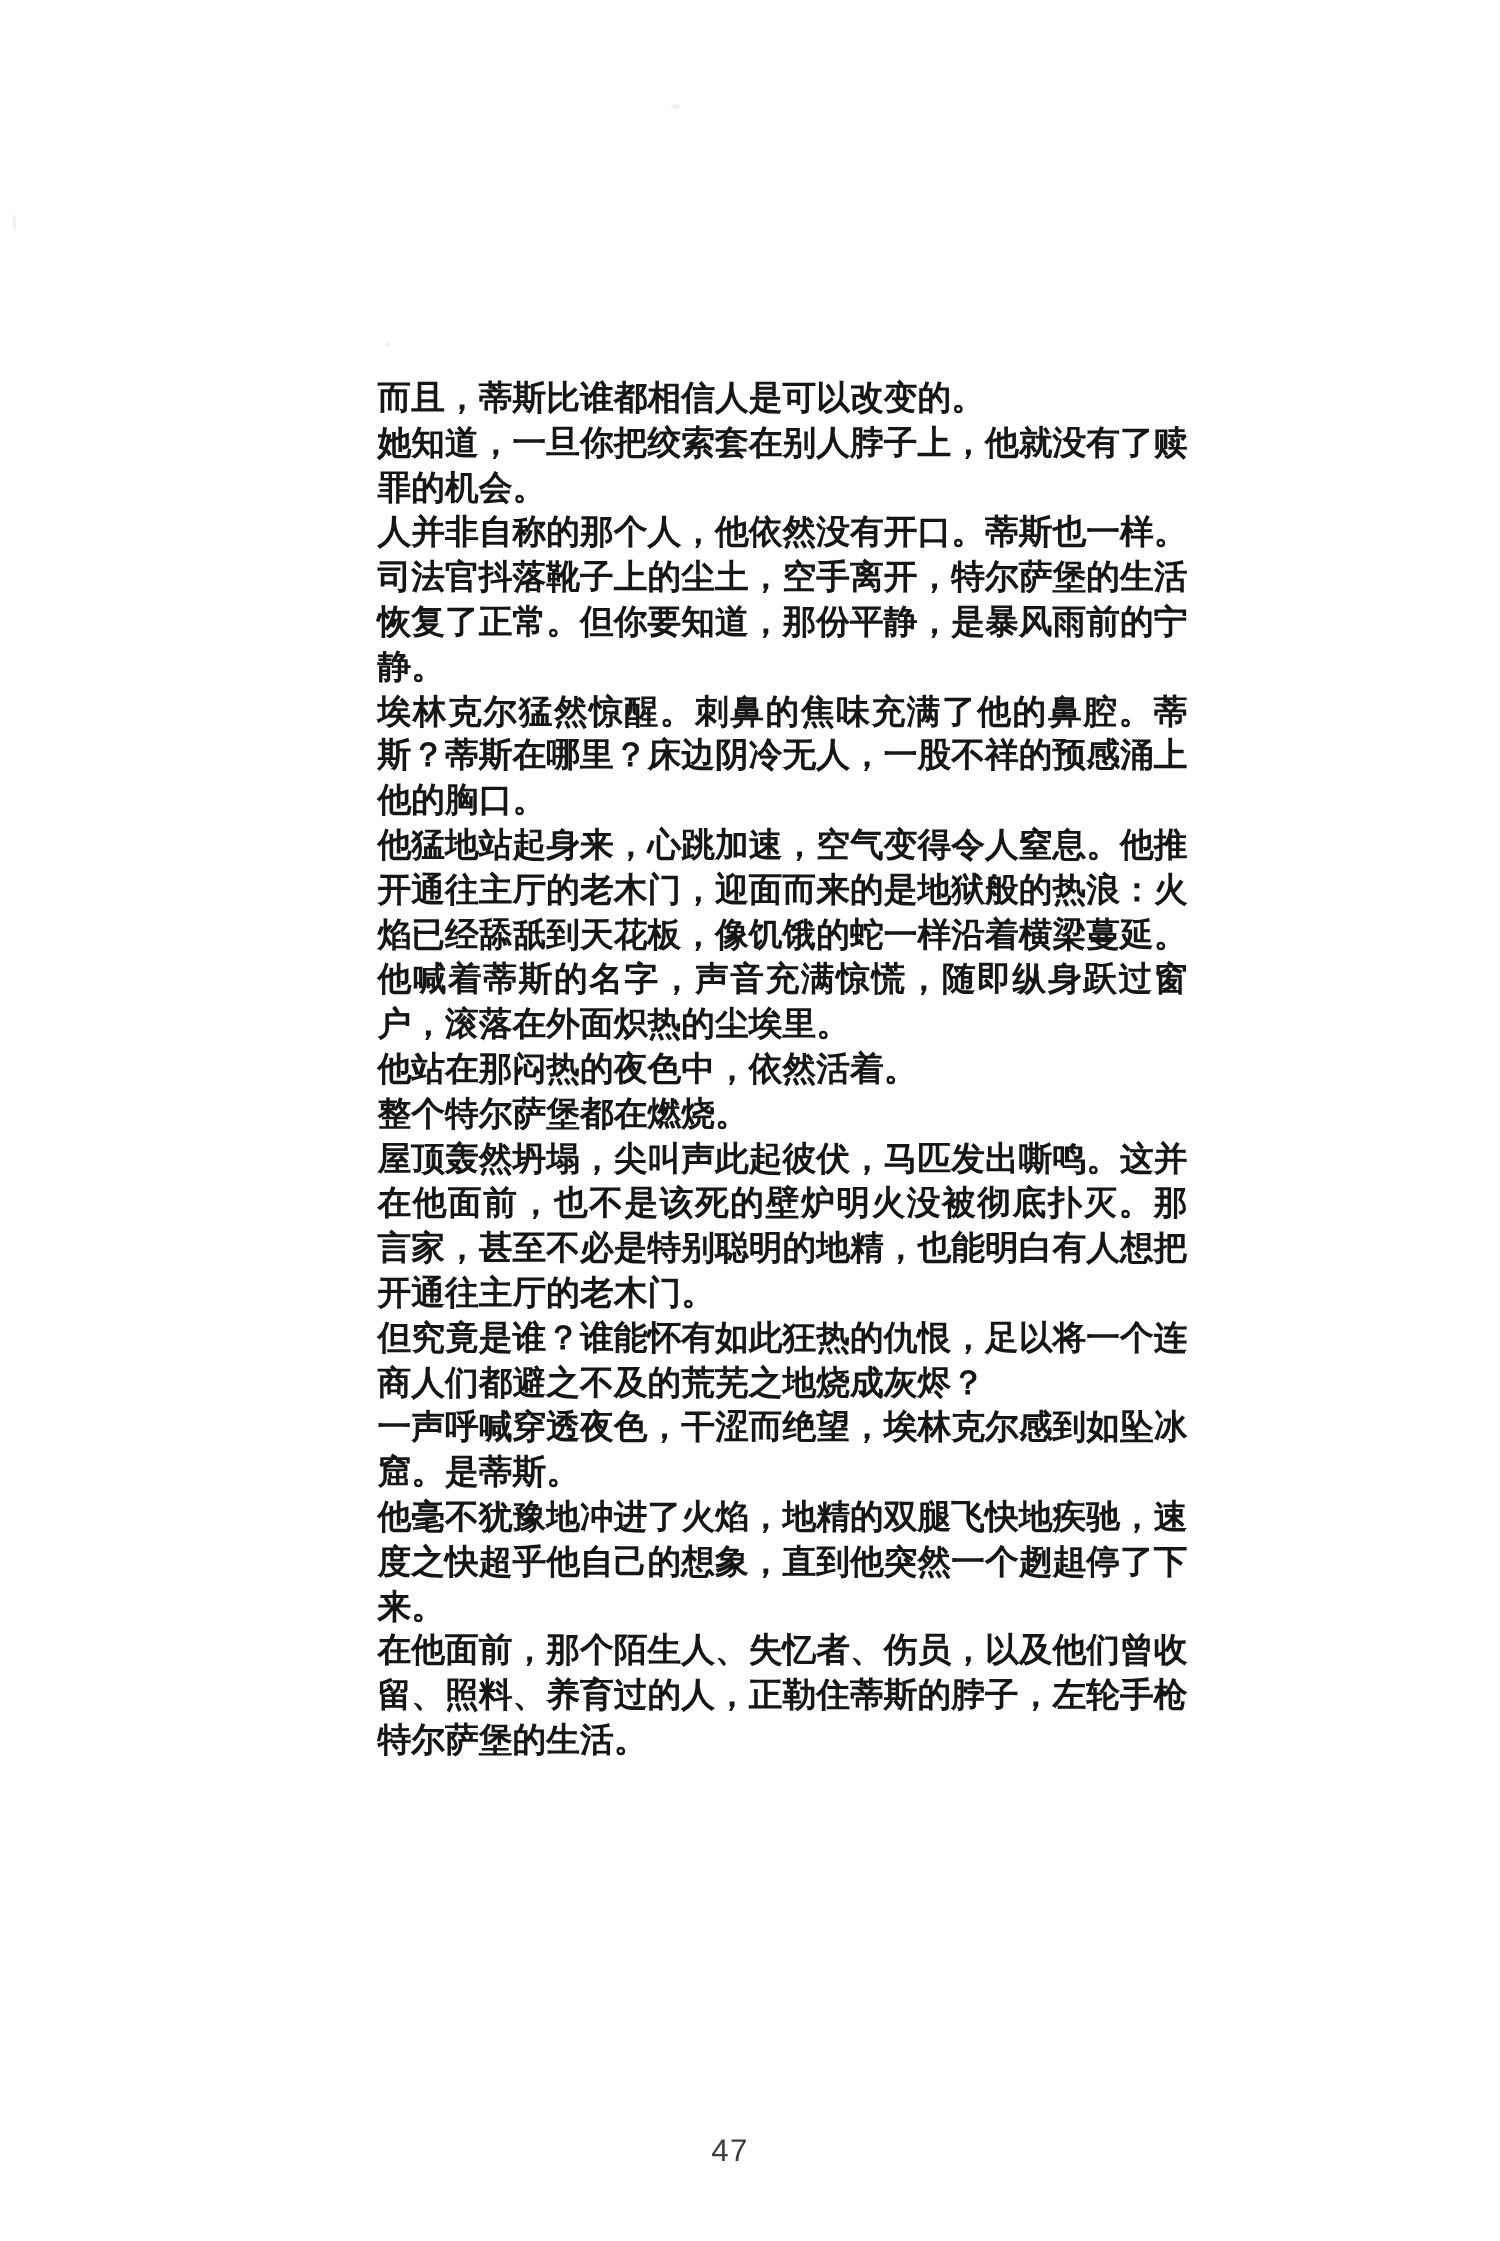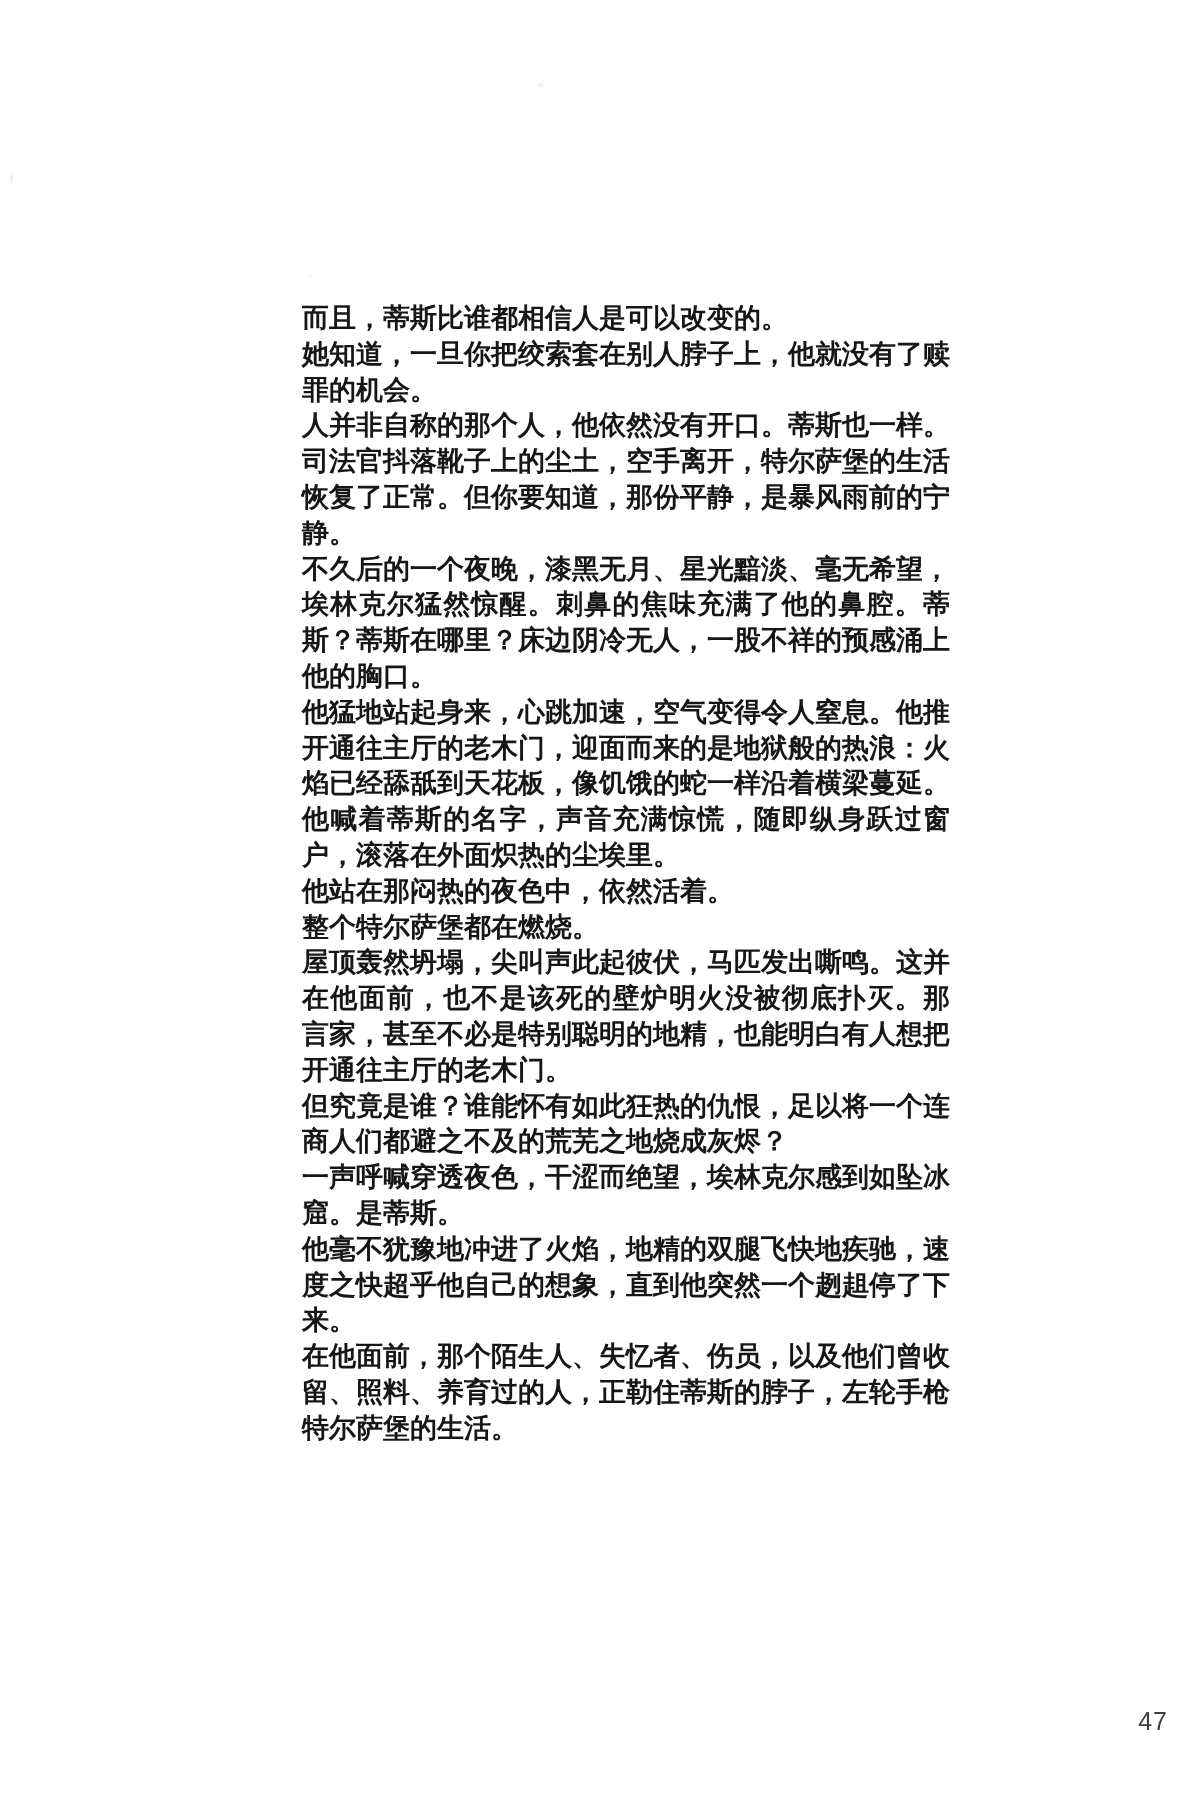--- a/index.html
+++ b/index.html
@@ -29,21 +29,21 @@
   }
   .line.fill{
     text-align:justify;
     text-align-last:justify;
   }
   .page-num{
     position:absolute;
     top:1707px;
     left:0;
     width:1168px;
-    text-align:right;
+    text-align:center;
     font-size:25px;
     font-weight:400;
     letter-spacing:1px;
     color:#3d3d3d;
   }
   .speck{
     position:absolute;
     background:rgba(120,120,120,0.10);
     border-radius:50%;
   }
@@ -59,21 +59,20 @@
 
   <div class="text-block">
 
   <div class="line">而且，蒂斯比谁都相信人是可以改变的。</div>
       <div class="line fill">她知道，一旦你把绞索套在别人脖子上，他就没有了赎</div>
       <div class="line">罪的机会。</div>
       <div class="line fill">人并非自称的那个人，他依然没有开口。蒂斯也一样。</div>
       <div class="line fill">司法官抖落靴子上的尘土，空手离开，特尔萨堡的生活</div>
       <div class="line fill">恢复了正常。但你要知道，那份平静，是暴风雨前的宁</div>
       <div class="line">静。</div>
-      <div class="line fill">不久后的一个夜晚，漆黑无月、星光黯淡、毫无希望，</div>
       <div class="line fill">埃林克尔猛然惊醒。刺鼻的焦味充满了他的鼻腔。蒂</div>
       <div class="line fill">斯？蒂斯在哪里？床边阴冷无人，一股不祥的预感涌上</div>
       <div class="line">他的胸口。</div>
       <div class="line fill">他猛地站起身来，心跳加速，空气变得令人窒息。他推</div>
       <div class="line fill">开通往主厅的老木门，迎面而来的是地狱般的热浪：火</div>
       <div class="line fill">焰已经舔舐到天花板，像饥饿的蛇一样沿着横梁蔓延。</div>
       <div class="line fill">他喊着蒂斯的名字，声音充满惊慌，随即纵身跃过窗</div>
       <div class="line">户，滚落在外面炽热的尘埃里。</div>
       <div class="line">他站在那闷热的夜色中，依然活着。</div>
       <div class="line">整个特尔萨堡都在燃烧。</div>

